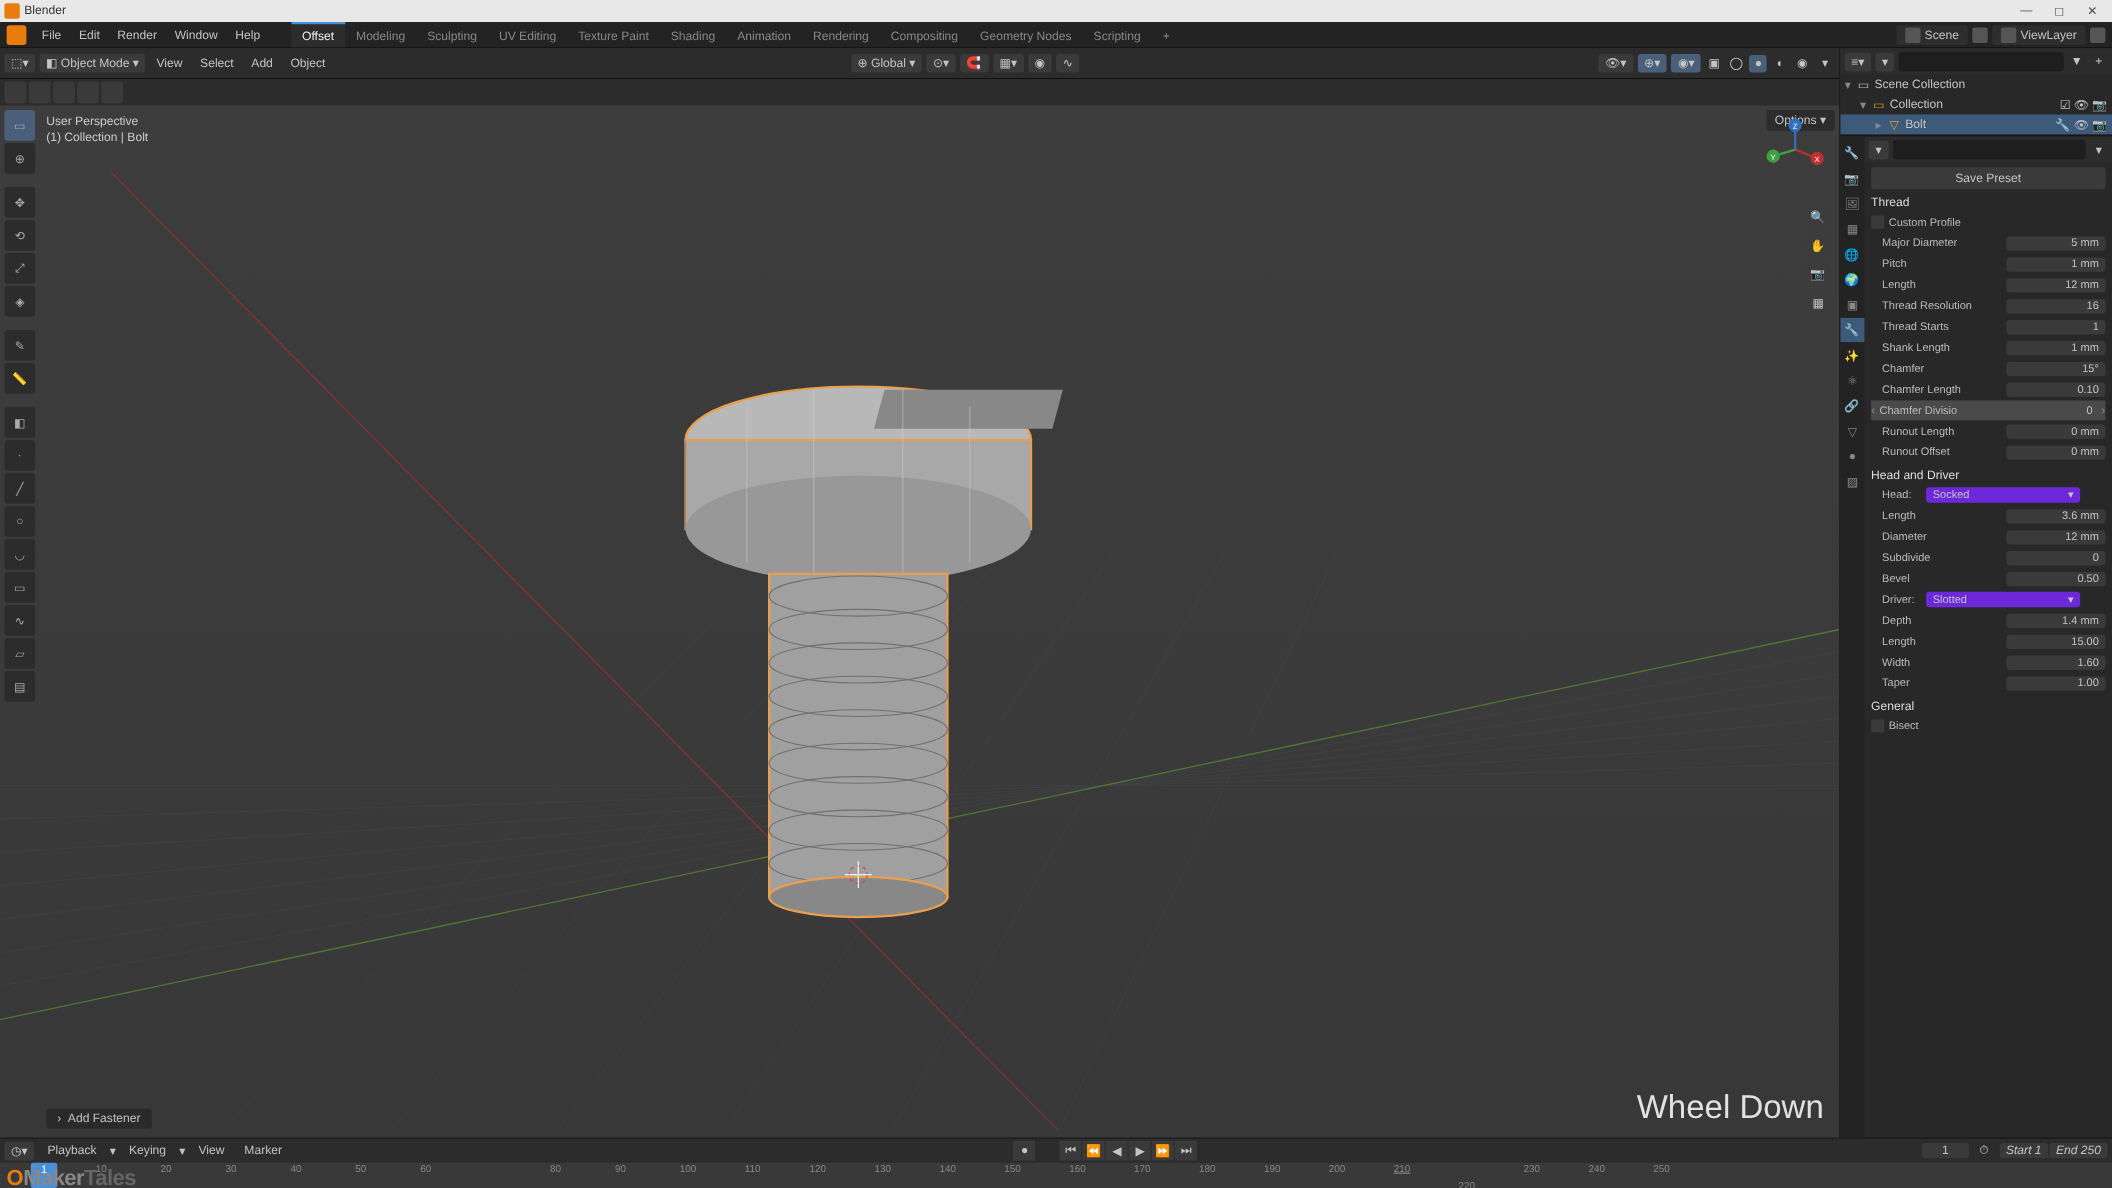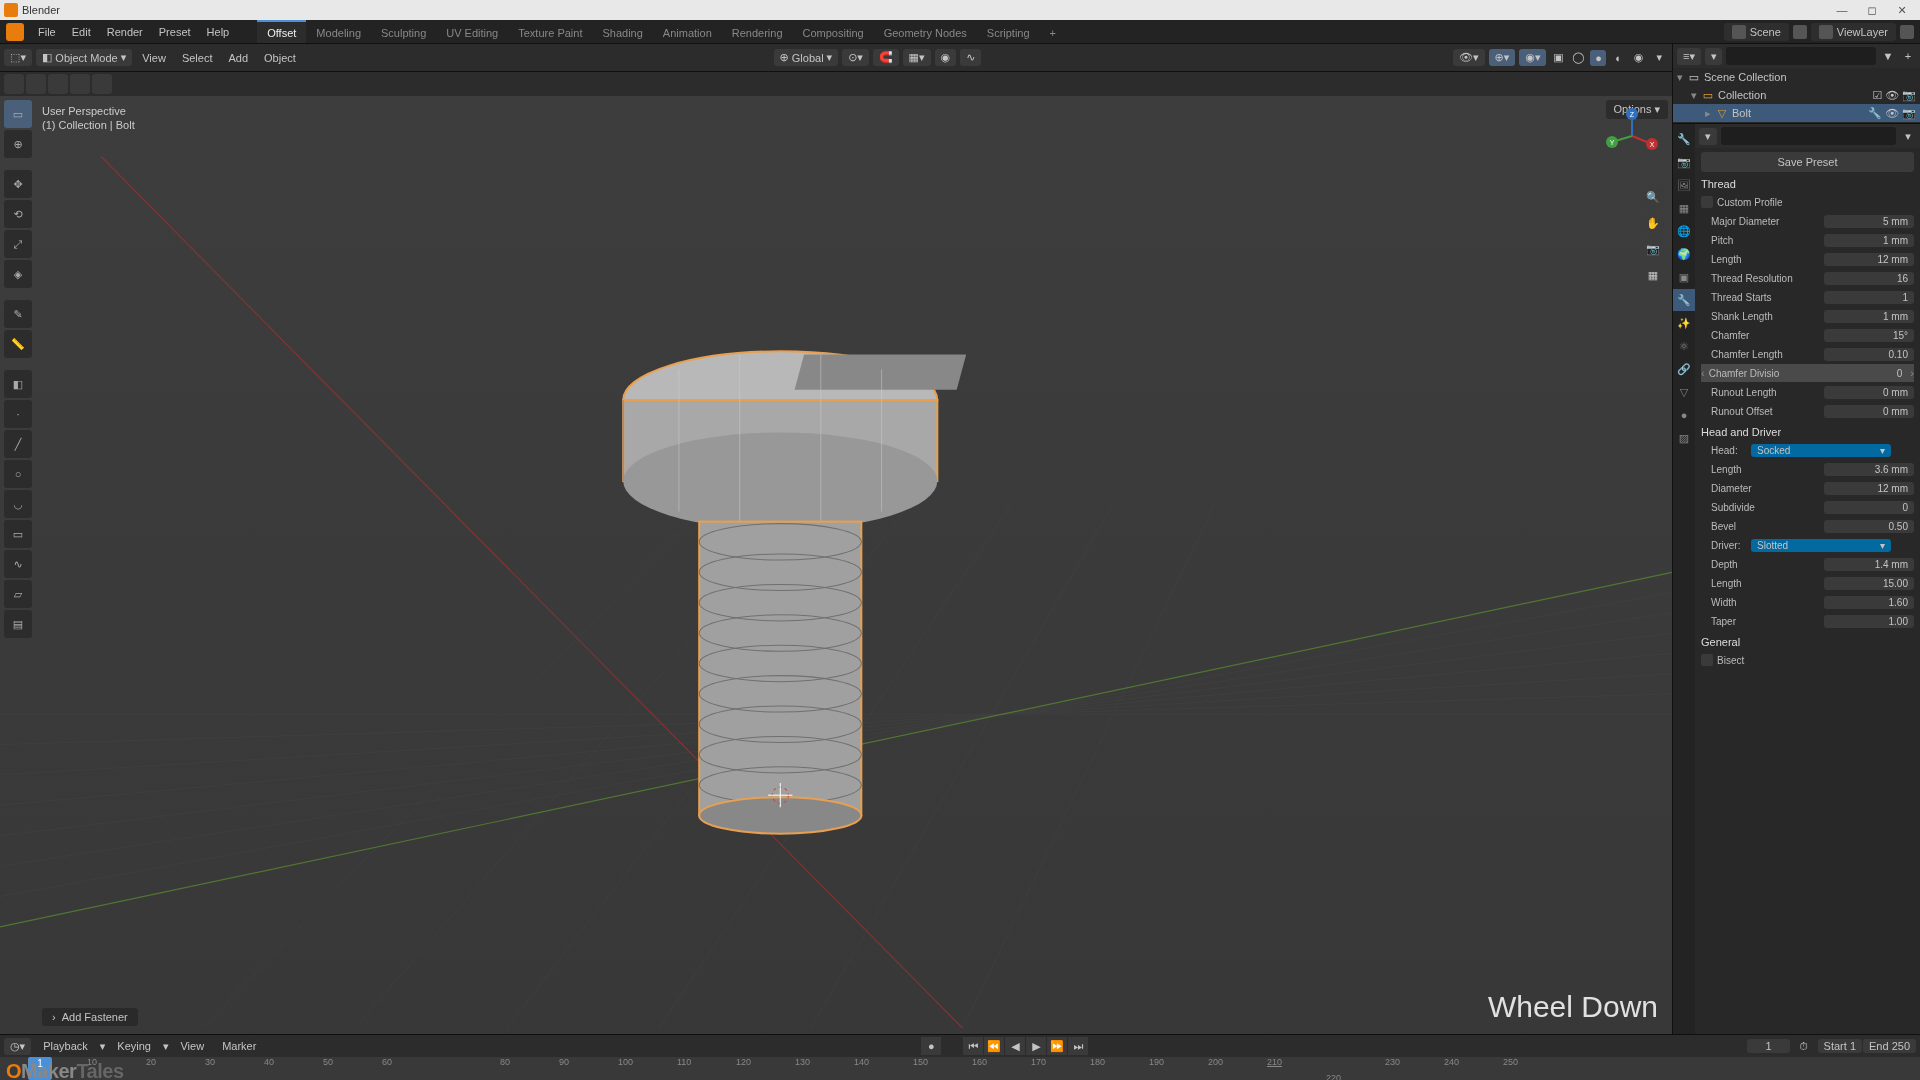--- a/index.html
+++ b/index.html
@@ -78,30 +78,30 @@
 .pt { width: 22px; height: 22px; display: flex; align-items: center; justify-content: center; cursor: pointer; color: #888; }
 .pt.active { background: #3d5a7a; color: #fff; }
 .prop-body { flex: 1; overflow-y: auto; padding: 4px 6px; }
 .prop-hdr { height: 24px; background: #2c2c2c; display: flex; align-items: center; padding: 0 4px; gap: 4px; margin: -4px -6px 4px; }
 .prop-search { flex: 1; background: #1e1e1e; height: 18px; border-radius: 3px; }
 .save-preset-btn { width: 100%; background: #3a3a3a; padding: 4px; text-align: center; border-radius: 3px; margin-bottom: 6px; cursor: pointer; }
 .section-label { color: #ddd; margin: 6px 0 3px; }
 .prop-row { display: flex; align-items: center; height: 18px; margin-bottom: 1px; }
 .prop-label { flex: 1; padding-left: 10px; color: #bbb; font-size: 10px; }
 .prop-value { width: 90px; background: #3a3a3a; text-align: right; padding: 1px 6px; border-radius: 3px; font-size: 10px; }
-.prop-dropdown { width: 140px; background: #0369a1; padding: 1px 6px; border-radius: 3px; font-size: 10px; display: flex; justify-content: space-between; align-items: center; }
+.prop-dropdown { width: 140px; background: #6d28d9; padding: 1px 6px; border-radius: 3px; font-size: 10px; display: flex; justify-content: space-between; align-items: center; }
 .chk { width: 12px; height: 12px; background: #3a3a3a; border-radius: 2px; margin-right: 4px; }
 
 
 .timeline { height: 46px; background: #2c2c2c; border-top: 1px solid #101010; display: flex; flex-direction: column; }
 .tl-header { height: 22px; display: flex; align-items: center; padding: 0 4px; gap: 6px; }
 .tl-controls { display: flex; gap: 1px; margin-left: auto; margin-right: auto; }
 .tl-btn { width: 20px; height: 18px; background: #3a3a3a; display: flex; align-items: center; justify-content: center; cursor: pointer; }
 .tl-frame-input { background: #3a3a3a; padding: 1px 18px; border-radius: 3px; }
-.tl-range { display: flex; gap: 1px; }
+.tl-range { display: flex; gap: 1px; font-style: italic; }
 .tl-range-input { background: #3a3a3a; padding: 1px 6px; border-radius: 3px; }
 .tl-ruler { flex: 1; position: relative; background: #393939; }
 .tl-tick { position: absolute; top: 0; font-size: 9px; color: #888; }
 .tl-playhead { position: absolute; top: 0; bottom: 0; width: 24px; background: #4a90d9; color: #fff; text-align: center; font-size: 10px; line-height: 14px; border-radius: 2px; }
 
 
 .watermark { position: absolute; bottom: -3px; left: 6px; font-size: 20px; font-weight: 700; color: #888; z-index: 200; letter-spacing: -0.5px; }
 .watermark .wm1 { color: #e87d0d; }
 
 
@@ -120,21 +120,21 @@
     <div class="titlebar-btn">◻</div>
     <div class="titlebar-btn">✕</div>
   </div>
 </div>
 
 <div class="menubar">
   <div class="app-icon"></div>
   <div class="menu-item">File</div>
   <div class="menu-item">Edit</div>
   <div class="menu-item">Render</div>
-  <div class="menu-item">Preset</div>
+  <div class="menu-item">Window</div>
   <div class="menu-item">Help</div>
   <div class="workspace-tabs">
     <div class="ws-tab active">Offset</div>
     <div class="ws-tab">Modeling</div>
     <div class="ws-tab">Sculpting</div>
     <div class="ws-tab">UV Editing</div>
     <div class="ws-tab">Texture Paint</div>
     <div class="ws-tab">Shading</div>
     <div class="ws-tab">Animation</div>
     <div class="ws-tab">Rendering</div>

